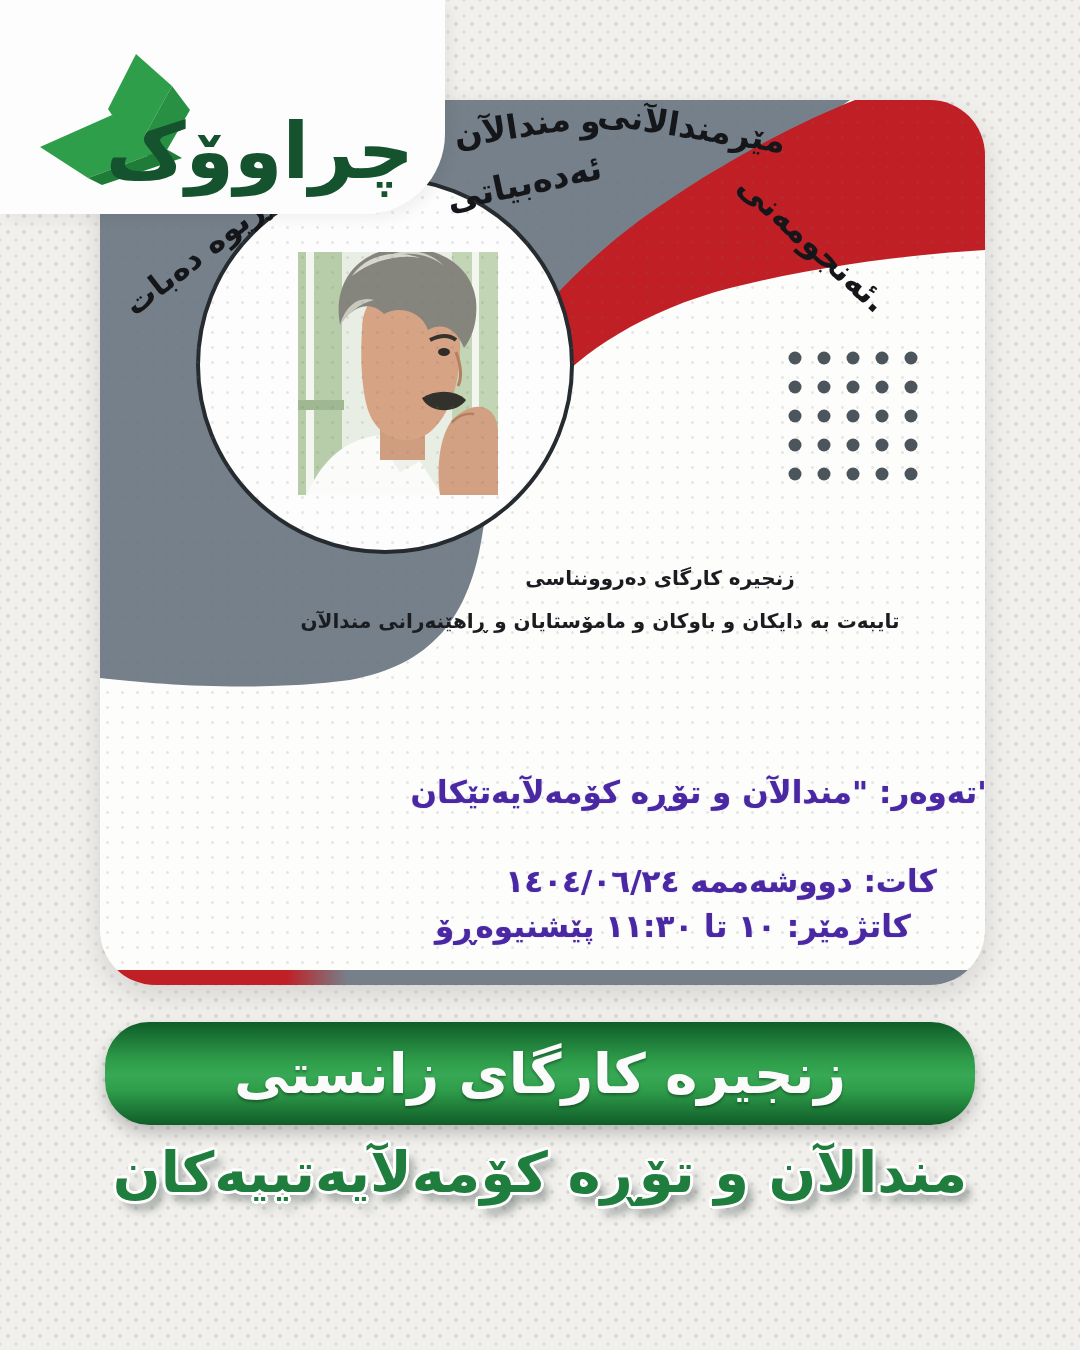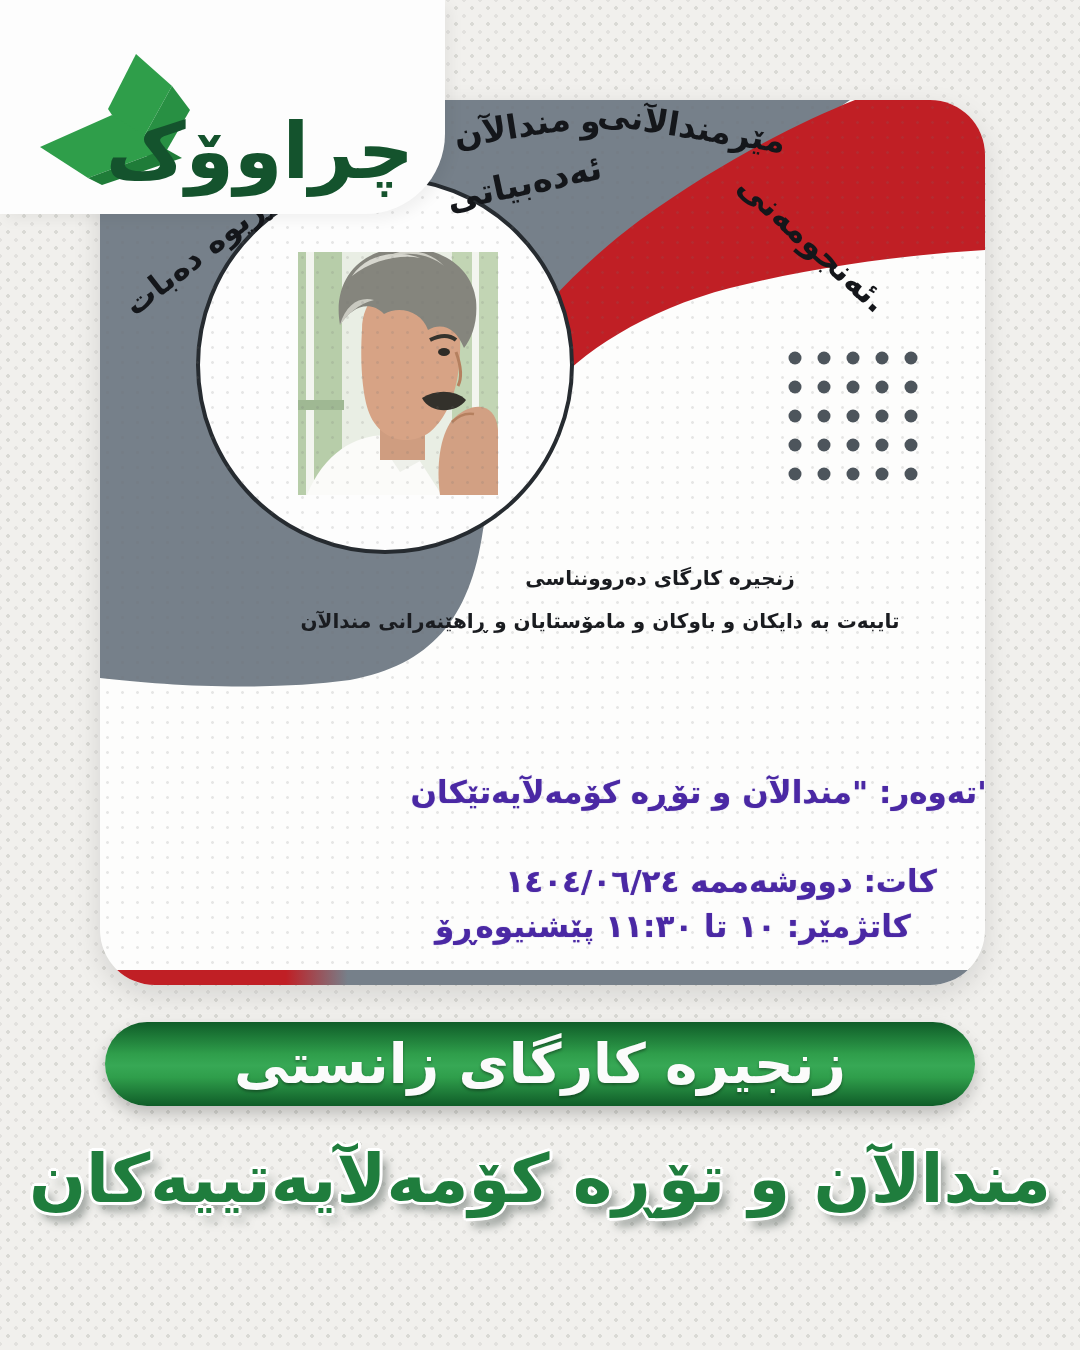--- a/index.html
+++ b/index.html
@@ -49,33 +49,33 @@
     border-bottom-right-radius:80px;z-index:4;
     box-shadow:6px 6px 14px rgba(0,0,0,.05);
   }
   #logo{left:30px;top:48px;width:410px;height:160px;z-index:5;display:flex;align-items:center;}
   #logo-text{
     position:absolute;right:26px;top:28px;font-size:78px;font-weight:bold;
     color:#14532d;line-height:1;letter-spacing:-2px;margin-top:36px;
   }
   
   #banner{
-    left:105px;top:1022px;width:870px;height:84px;border-radius:44px;
+    left:105px;top:1022px;width:870px;height:103px;border-radius:44px;
     background:linear-gradient(180deg,#0f5c28 0%,#2f9e4b 38%,#37a855 52%,#2f9e4b 66%,#0f5c28 100%);
     box-shadow:0 8px 16px rgba(0,0,0,.22);
     display:flex;align-items:center;justify-content:center;z-index:6;
   }
   #banner-label{
     color:#fbfbfb;font-size:55px;font-weight:bold;
     text-shadow:0 2px 3px rgba(0,0,0,.35);
   }
   
   #footer-title{
     left:0;top:1138px;width:1080px;text-align:center;z-index:6;
-    font-size:67px;font-weight:bold;color:#1f7d3d;line-height:1.25;
+    font-size:56px;font-weight:bold;color:#1f7d3d;line-height:1.25;
     text-shadow:
       -3px 0 0 #ffffff, 3px 0 0 #ffffff, 0 -3px 0 #ffffff, 0 3px 0 #ffffff,
       -2px -2px 0 #ffffff, 2px 2px 0 #ffffff, -2px 2px 0 #ffffff, 2px -2px 0 #ffffff,
       7px 9px 8px rgba(90,100,95,.55);
   }
 </style>
 </head>
 <body>
 
 <div id="card" class="abs">

